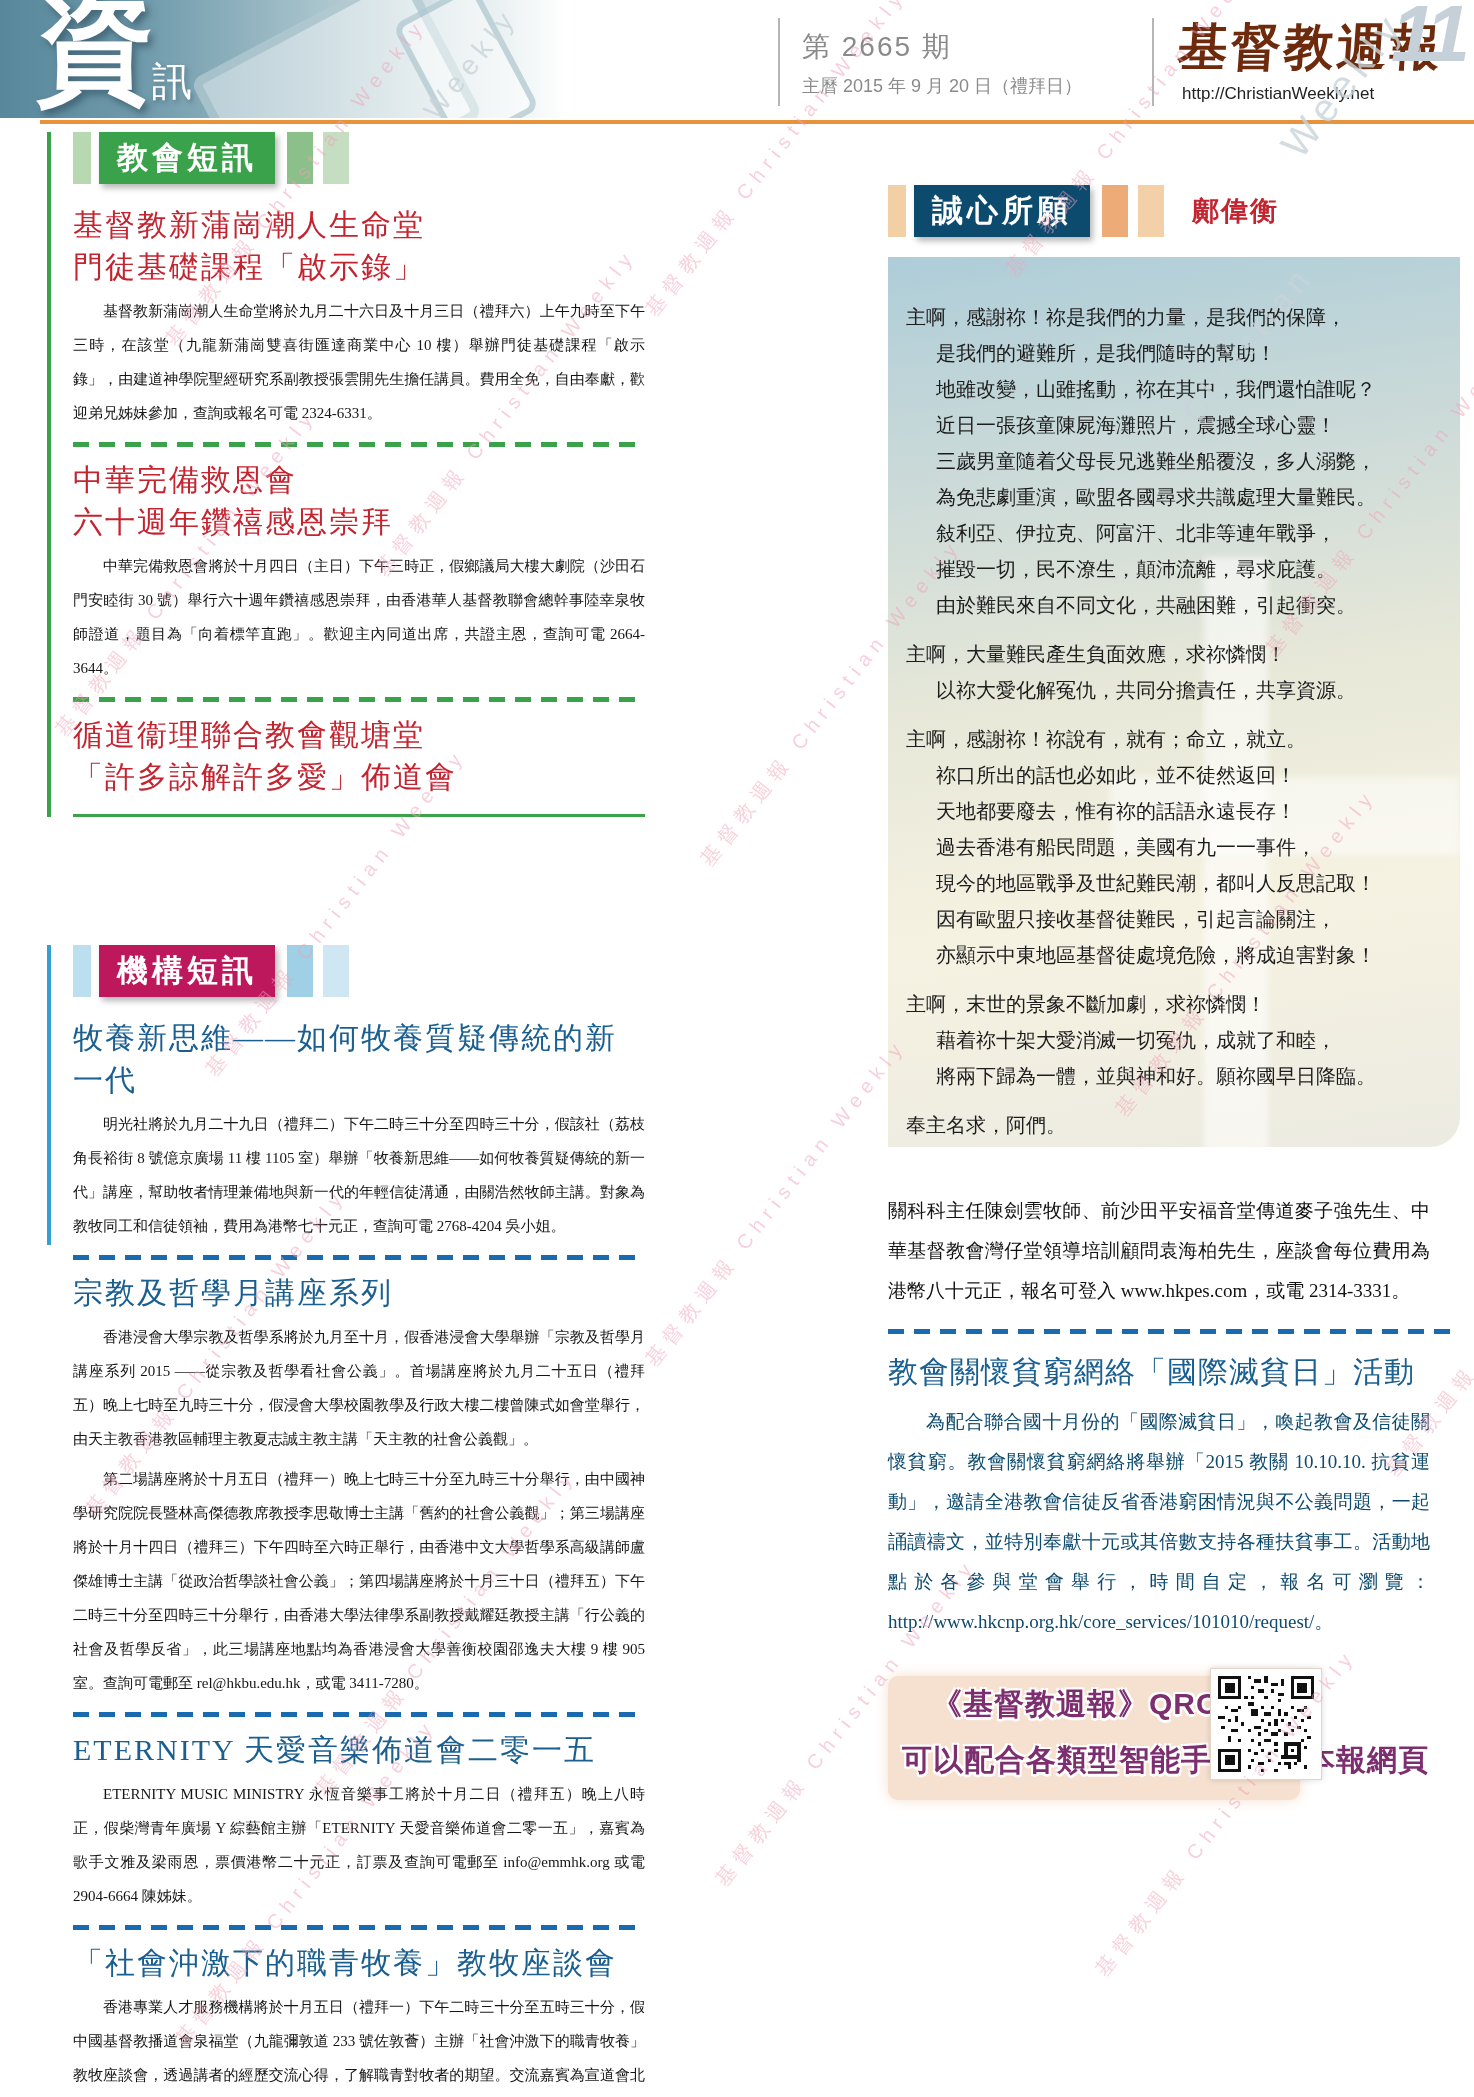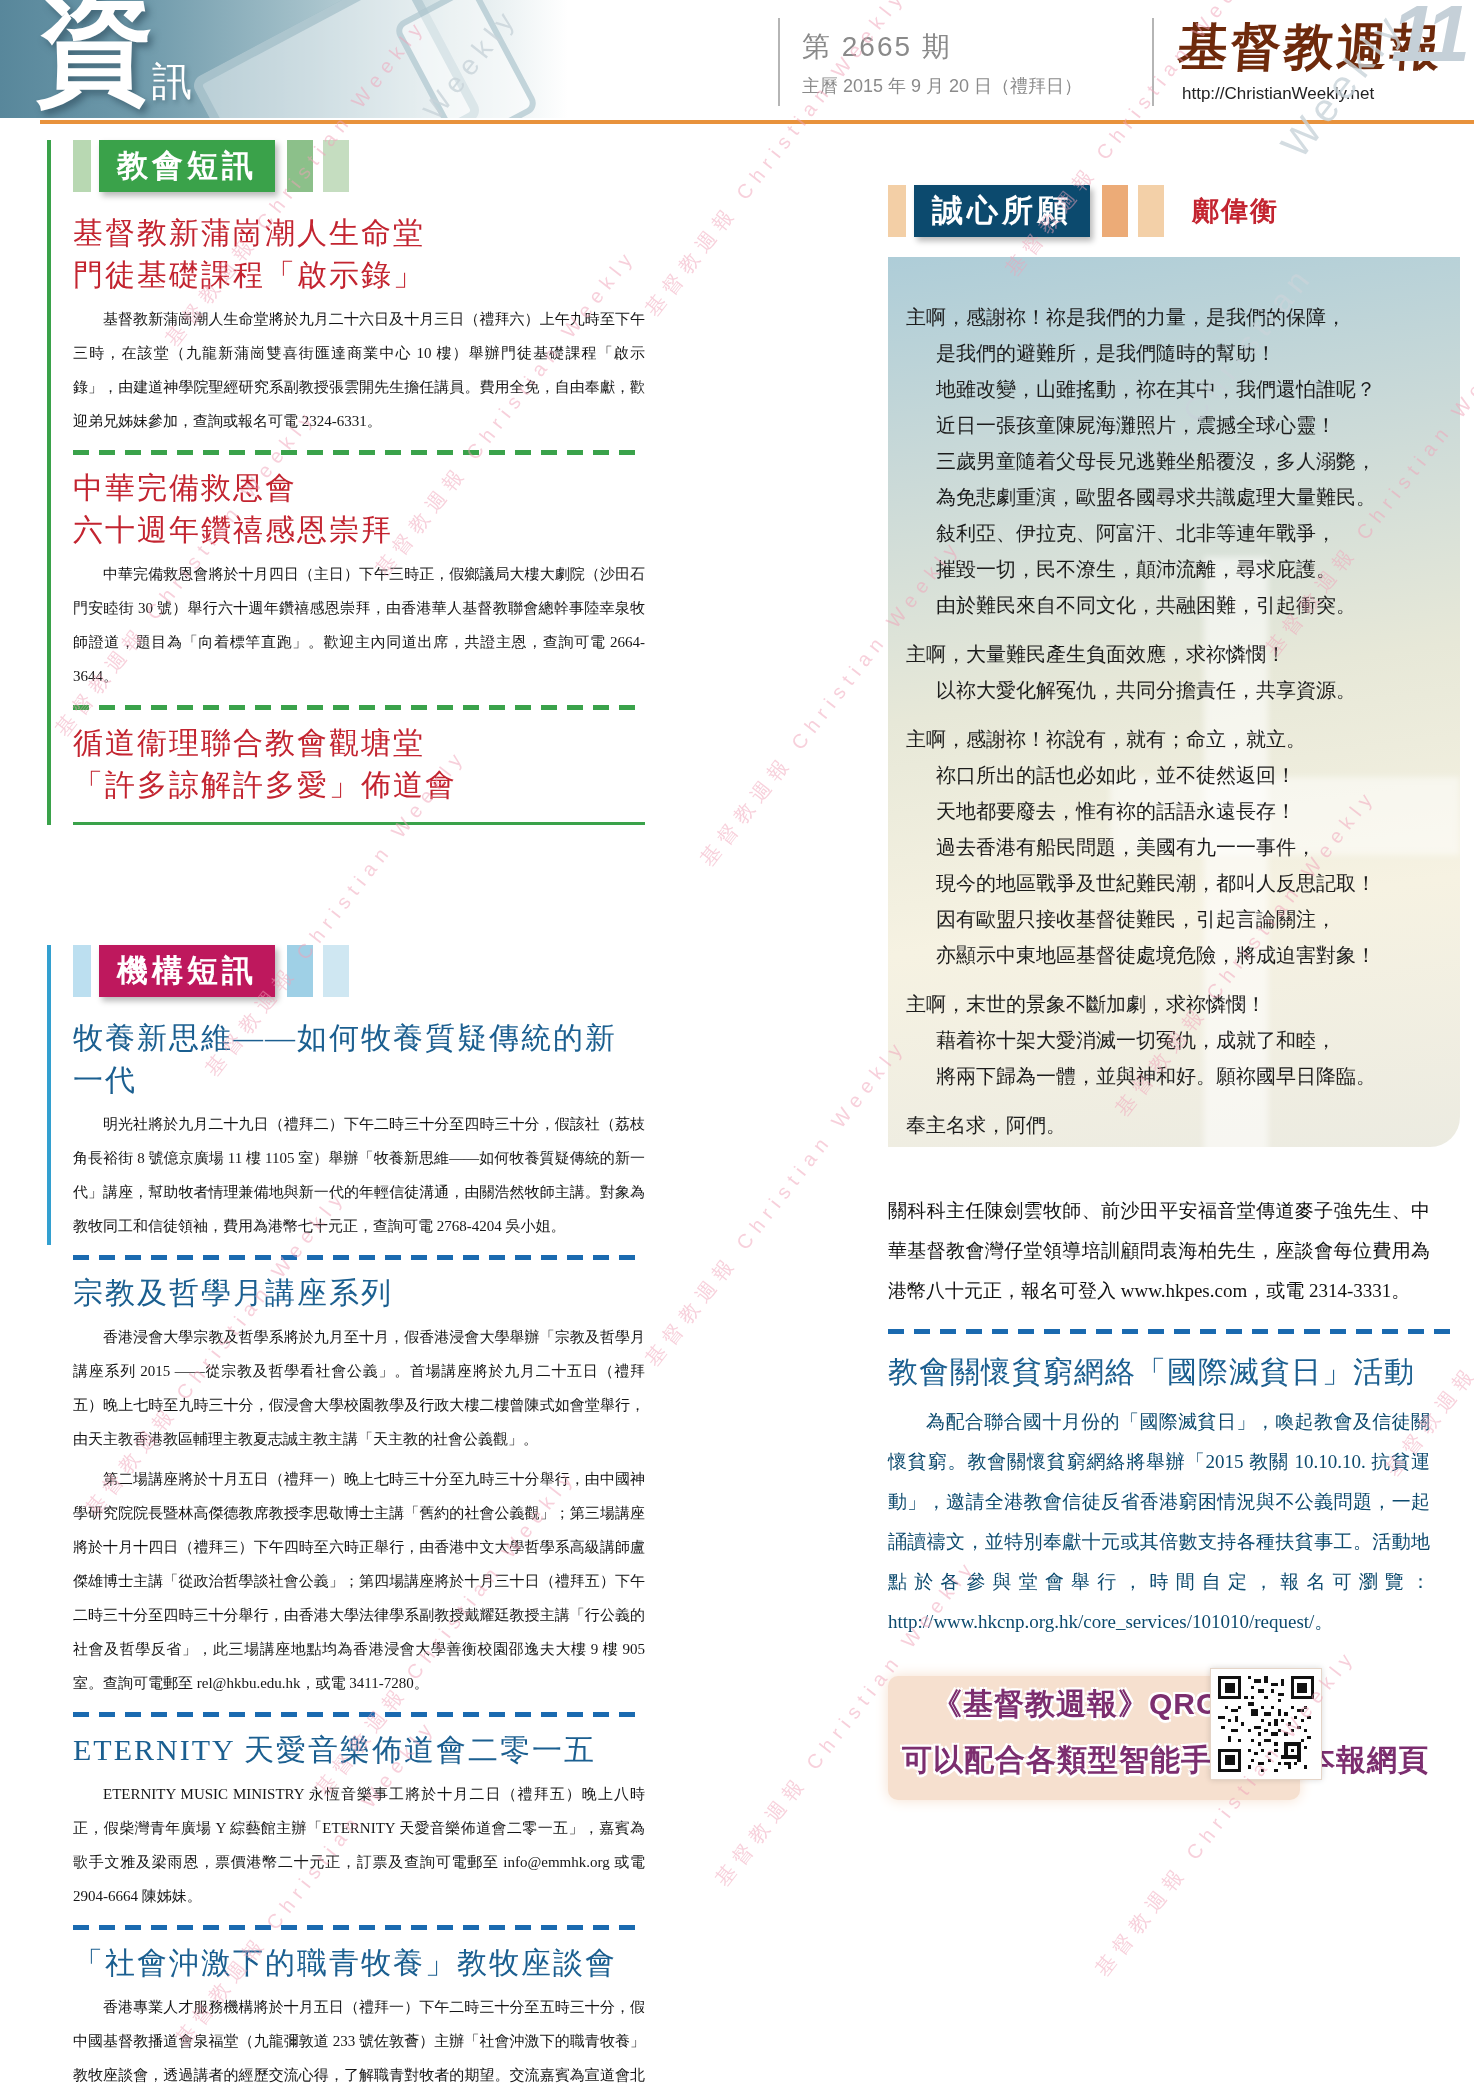--- a/index.html
+++ b/index.html
@@ -28,21 +28,21 @@
   .issue-date{position:absolute;left:802px;top:74px;font-size:18px;color:#8a8a8a;
               font-family:"Liberation Sans",sans-serif;}
   .masthead{position:absolute;left:1178px;top:14px;font-size:50px;font-weight:bold;color:#6e2a0c;
             letter-spacing:3px;transform:skewX(-4deg);}
   .m-url{position:absolute;left:1182px;top:84px;font-size:17px;color:#222;
          font-family:"Liberation Sans",sans-serif;}
   .pageno{position:absolute;right:8px;top:-12px;font-size:80px;font-style:italic;font-weight:bold;
           color:#c5d0d8;font-family:"Liberation Sans",sans-serif;letter-spacing:-4px;}
   
   .sec{position:absolute;left:47px;width:598px;padding-left:26px;box-sizing:border-box;}
-  .sec-green{top:140px;} .sec-blue{top:945px;}
+  .sec-green{top:132px;} .sec-blue{top:945px;}
   .vline{position:absolute;left:0;top:0;width:4px;height:100%;}
   .vline.green{background:#3aa24a;} .vline.blue{background:#33a0d0;height:300px;}
   .sec-hd{display:flex;align-items:center;height:52px;margin-bottom:20px;}
   .sq{height:52px;flex:0 0 auto;}
   .sq.pre{width:18px;margin-right:8px;}
   .sq.m1{width:26px;margin-left:12px;}
   .sq.m2{width:26px;margin-left:10px;}
   .g-pre{background:#b8d8b2;} .g-m1{background:#8cc08a;} .g-m2{background:#c5ddc0;}
   .b-pre{background:#bcdff0;} .b-m1{background:#9fd0e6;} .b-m2{background:#cfe7f2;}
   .o-pre{background:#f3cfa6;} .o-m1{background:#ecab77;} .o-m2{background:#f3d0a8;}

